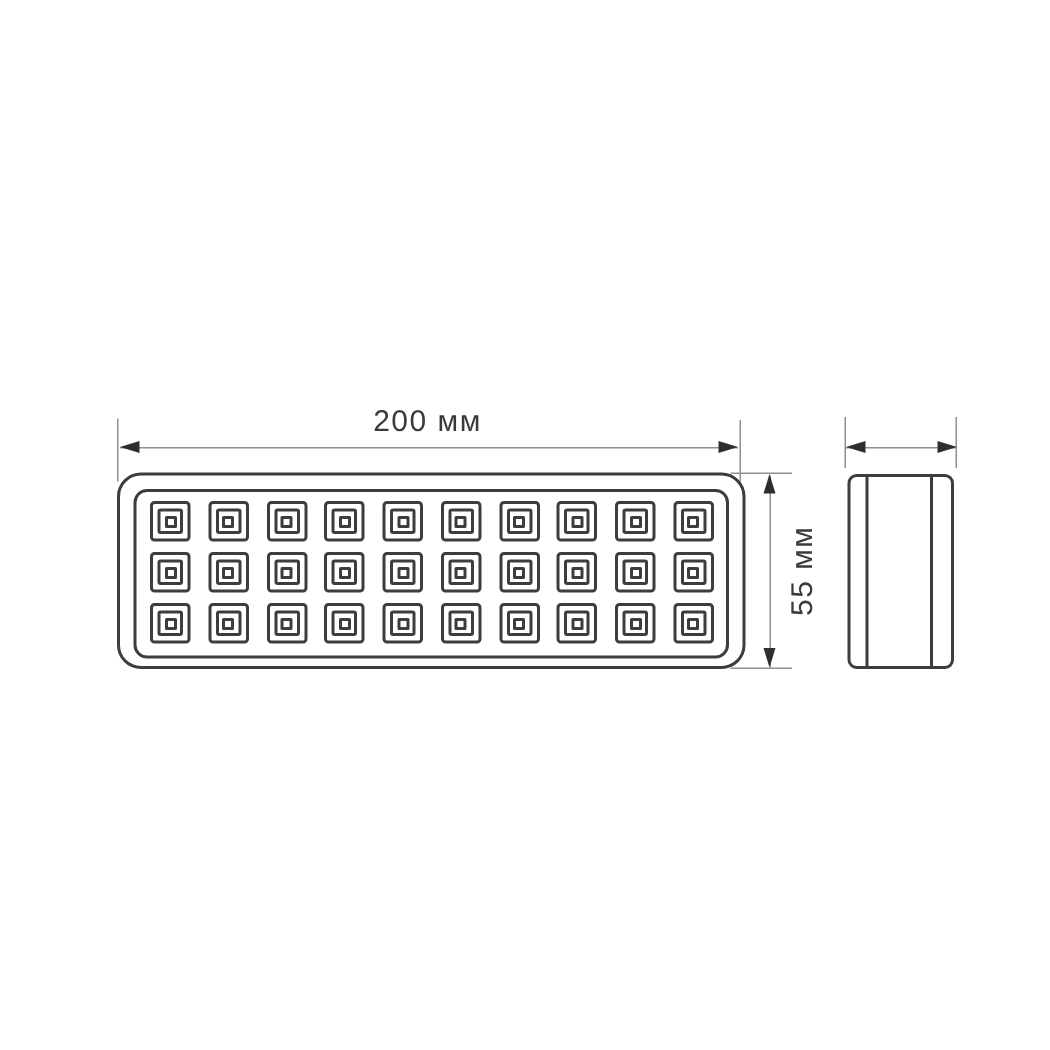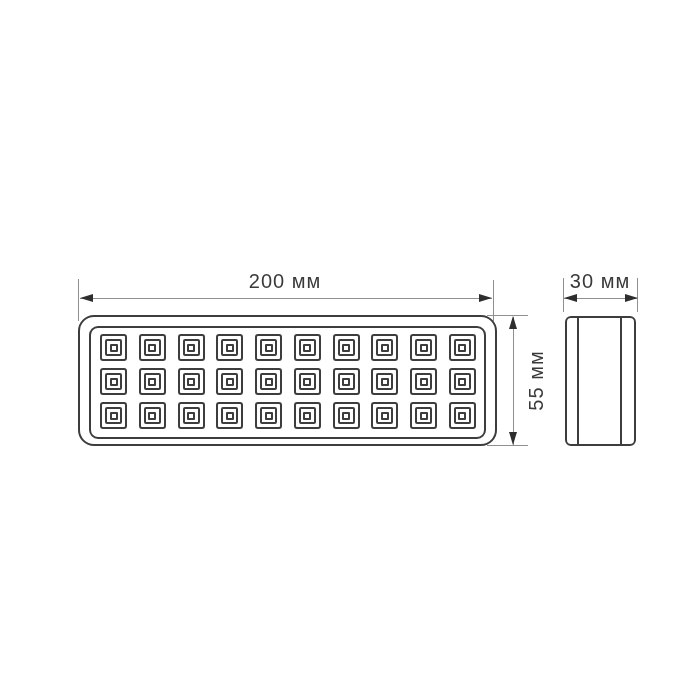--- a/index.html
+++ b/index.html
@@ -248,21 +248,20 @@
 
   <div class="ext-line" style="left:487px; top:291.5px; width:41px; height:1px;"></div>
   <div class="ext-line" style="left:487px; top:422px; width:41px; height:1px;"></div>
   <div class="dim-line" style="left:512.5px; top:294px; width:1px; height:128px;"></div>
   <div class="arrow up" style="left:508.5px; top:293px;"></div>
   <div class="arrow down" style="left:508.5px; top:409px;"></div>
   <div class="dim-label vertical-wrap" style="left:521px; top:292px; width:30px; height:130px;">
     <span>55 мм</span>
   </div>
 
-  <div class="dim-label" style="left:555px; top:247px; width:90px;">30 мм</div>
   <div class="ext-line" style="left:563px; top:255px; width:1px; height:34px;"></div>
   <div class="ext-line" style="left:637px; top:255px; width:1px; height:34px;"></div>
   <div class="dim-line" style="left:564px; top:274.5px; width:73px; height:1px;"></div>
   <div class="arrow left" style="left:564px; top:271px;"></div>
   <div class="arrow right" style="left:625px; top:271px;"></div>
 
   <div class="side-body"></div>
   <div class="side-line l1"></div>
   <div class="side-line l2"></div>
 

